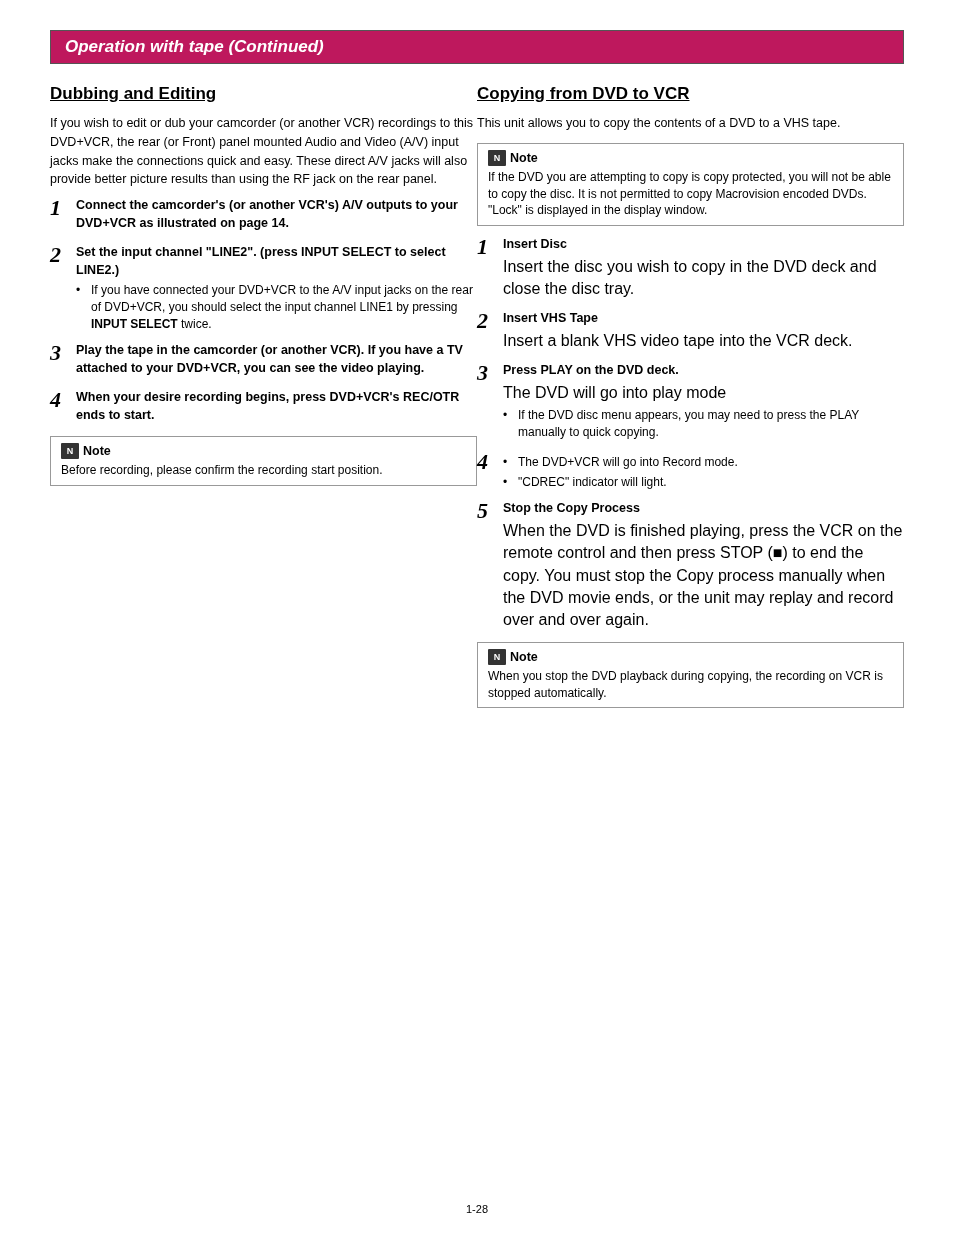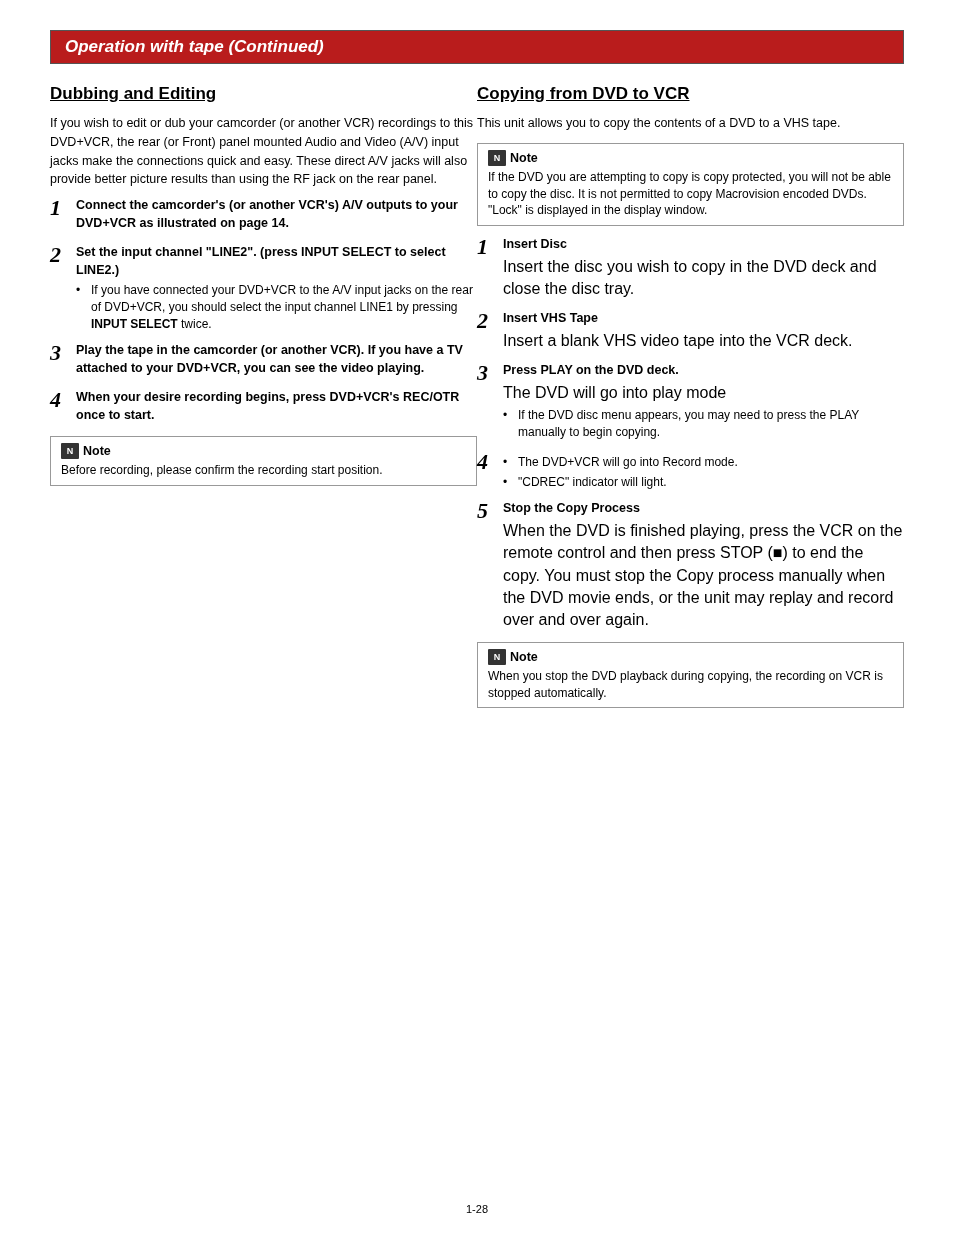--- a/index.html
+++ b/index.html
@@ -12,21 +12,21 @@
       color: #000000;
     }
     .page {
       width: 954px;
       min-height: 1240px;
       padding: 30px 50px 40px 50px;
       position: relative;
     }
     
     .header-bar {
-      background: #b91c1c;
+      background: #be185d;
       padding: 6px 14px;
       margin-bottom: 20px;
       border: 1px solid #555;
     }
     .header-bar-title {
       font-size: 17px;
       font-weight: bold;
       color: #ffffff;
       font-style: italic;
     }
@@ -172,21 +172,21 @@
       <div class="step">
         <div class="step-number">3</div>
         <div class="step-content">
           <div class="step-title">Play the tape in the camcorder (or another VCR). If you have a TV attached to your DVD+VCR, you can see the video playing.</div>
         </div>
       </div>
 
       <div class="step">
         <div class="step-number">4</div>
         <div class="step-content">
-          <div class="step-title">When your desire recording begins, press DVD+VCR's REC/OTR once to start.</div>
+          <div class="step-title">When your desire recording begins, press DVD+VCR's REC/OTR ends to start.</div>
         </div>
       </div>
 
       <div class="note-box">
         <div class="note-header">
           <span class="note-icon">N</span>
           <span class="note-label">Note</span>
         </div>
         <div class="note-text">Before recording, please confirm the recording start position.</div>
       </div>
@@ -220,21 +220,21 @@
         </div>
       </div>
 
       <div class="step">
         <div class="step-number">3</div>
         <div class="step-content">
           <div class="step-title">Press PLAY on the DVD deck.</div>
           <div class="step-body">The DVD will go into play mode</div>
           <div class="bullet-item">
             <span class="bullet-dot">•</span>
-            <span>If the DVD disc menu appears, you may need to press the PLAY manually to begin copying.</span>
+            <span>If the DVD disc menu appears, you may need to press the PLAY manually to quick copying.</span>
           </div>
         </div>
       </div>
 
       <div class="step">
         <div class="step-number">4</div>
         <div class="step-content">
           <div class="bullet-item">
             <span class="bullet-dot">•</span>
             <span>The DVD+VCR will go into Record mode.</span>

